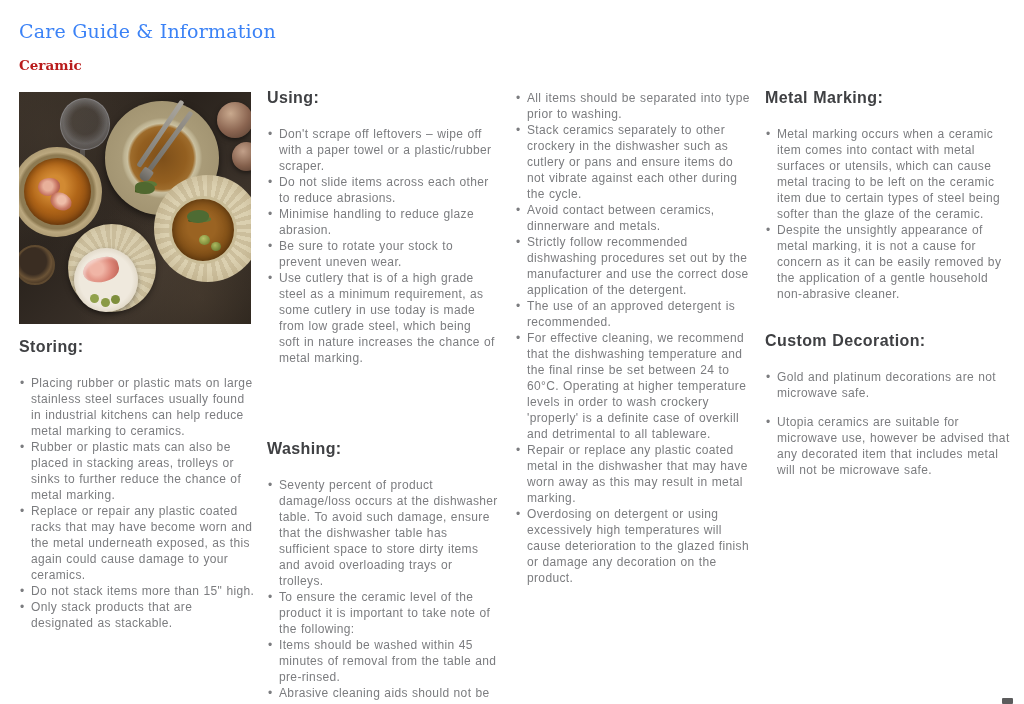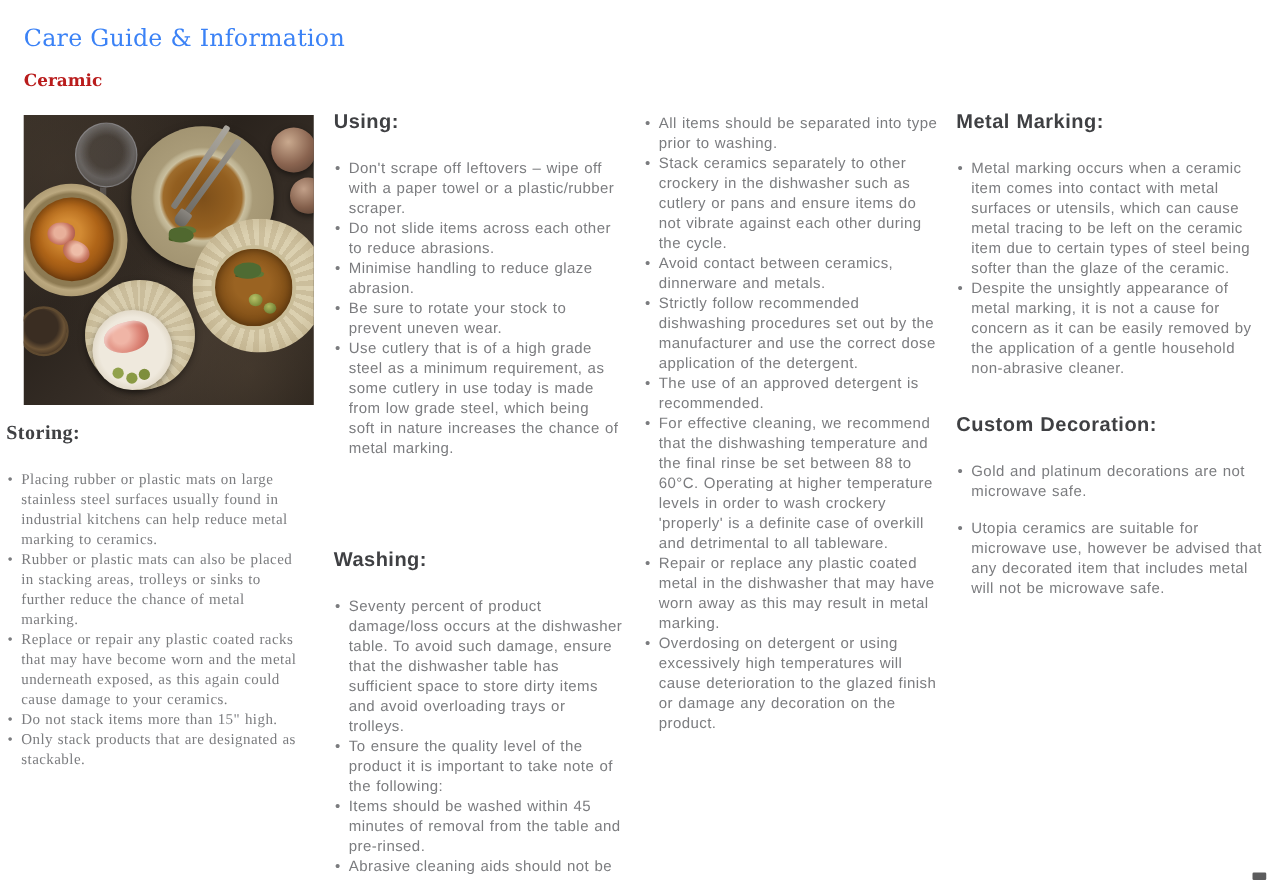--- a/index.html
+++ b/index.html
@@ -24,21 +24,21 @@
   .col h3 {
     margin:0 0 20px 0; font-size:16px; font-weight:700; color:#3f4043;
     letter-spacing:.4px;
   }
   .col-custom h3 { }
   ul.bullets { list-style:none; margin:0; padding:0; }
   ul.bullets li { position:relative; padding-left:12px; }
   ul.bullets li::before { content:"\2022"; position:absolute; left:1px; top:0; color:#7b7c7f; }
   ul.spaced li + li { margin-top:13px; }
 
-  #col-storing { left:5px;  top:339px; width:239px;font-family:Liberation Serif, serif; }
+  #col-storing { left:19px;  top:339px; width:239px; }
   #col-using   { left:267px; top:90px;  width:229px; }
   #col-washing { left:267px; top:441px; width:233px; }
   #col-washing2{ left:515px; top:90px;  width:236px; }
   #col-metal   { left:765px; top:90px;  width:248px; }
   #col-custom  { left:765px; top:333px; width:248px; }
 
   
   .photo {
     position:absolute; left:19px; top:92px; width:232px; height:232px; overflow:hidden;
     background:
@@ -190,34 +190,34 @@
         <li>Minimise handling to reduce glaze abrasion.</li>
         <li>Be sure to rotate your stock to prevent uneven wear.</li>
         <li>Use cutlery that is of a high grade steel as a minimum requirement, as some cutlery in use today is made from low grade steel, which being soft in nature increases the chance of metal marking.</li>
       </ul>
   </section>
 
   <section class="col" id="col-washing">
     <h3>Washing:</h3>
     <ul class="bullets">
         <li>Seventy percent of product damage/loss occurs at the dishwasher table. To avoid such damage, ensure that the dishwasher table has sufficient space to store dirty items and avoid overloading trays or trolleys.</li>
-        <li>To ensure the quality level of the product it is important to take note of the following:</li>
+        <li>To ensure the ceramic level of the product it is important to take note of the following:</li>
         <li>Items should be washed within 45 minutes of removal from the table and pre-rinsed.</li>
         <li>Abrasive cleaning aids should not be used, i.e. scouring pads, steel wool, etc.</li>
       </ul>
   </section>
 
   <section class="col" id="col-washing2">
     <ul class="bullets">
         <li>All items should be separated into type prior to washing.</li>
         <li>Stack ceramics separately to other crockery in the dishwasher such as cutlery or pans and ensure items do not vibrate against each other during the cycle.</li>
         <li>Avoid contact between ceramics, dinnerware and metals.</li>
         <li>Strictly follow recommended dishwashing procedures set out by the manufacturer and use the correct dose application of the detergent.</li>
         <li>The use of an approved detergent is recommended.</li>
-        <li>For effective cleaning, we recommend that the dishwashing temperature and the final rinse be set between 88 to 60°C. Operating at higher temperature levels in order to wash crockery 'properly' is a definite case of overkill and detrimental to all tableware.</li>
+        <li>For effective cleaning, we recommend that the dishwashing temperature and the final rinse be set between 24 to 60°C. Operating at higher temperature levels in order to wash crockery 'properly' is a definite case of overkill and detrimental to all tableware.</li>
         <li>Repair or replace any plastic coated metal in the dishwasher that may have worn away as this may result in metal marking.</li>
         <li>Overdosing on detergent or using excessively high temperatures will cause deterioration to the glazed finish or damage any decoration on the product.</li>
       </ul>
   </section>
 
   <section class="col" id="col-metal">
     <h3>Metal Marking:</h3>
     <ul class="bullets">
         <li>Metal marking occurs when a ceramic item comes into contact with metal surfaces or utensils, which can cause metal tracing to be left on the ceramic item due to certain types of steel being softer than the glaze of the ceramic.</li>
         <li>Despite the unsightly appearance of metal marking, it is not a cause for concern as it can be easily removed by the application of a gentle household non-abrasive cleaner.</li>

